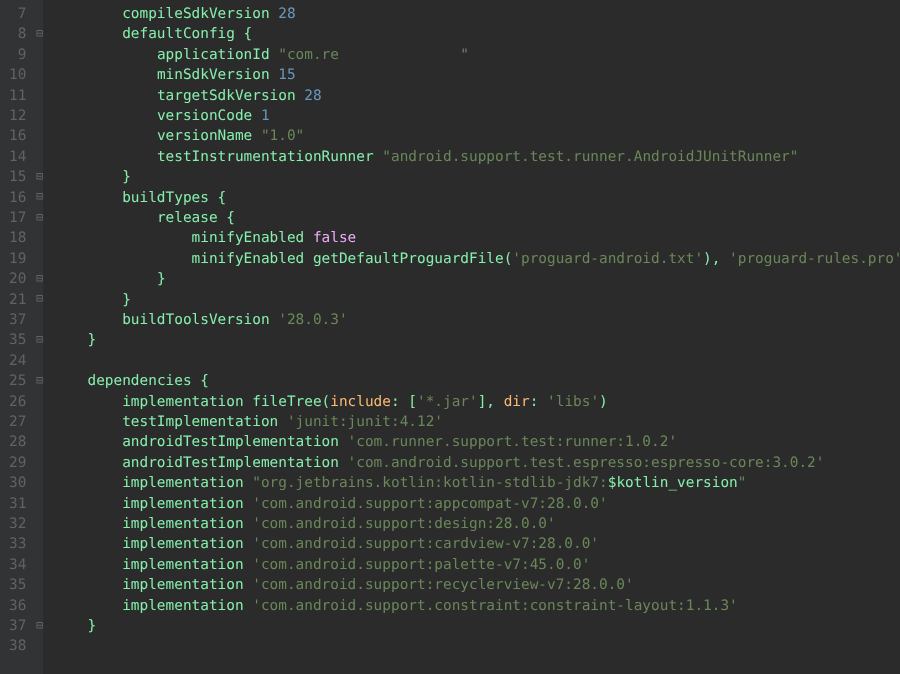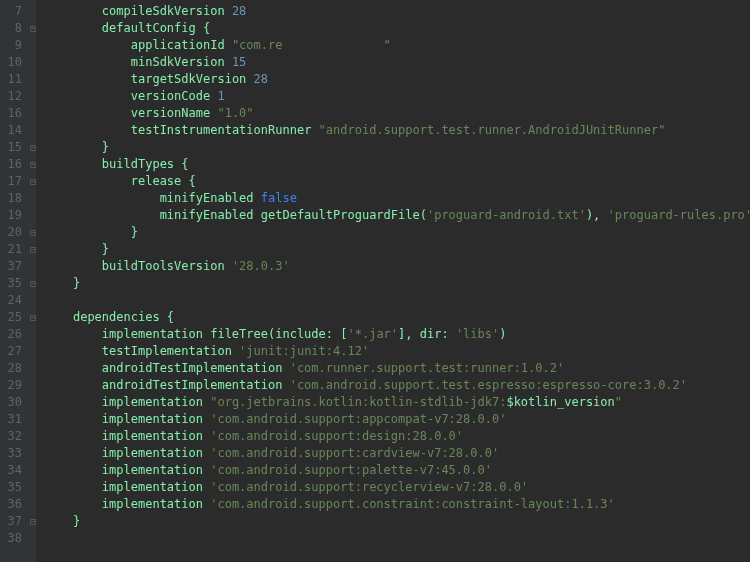--- a/index.html
+++ b/index.html
@@ -43,25 +43,25 @@
     }
     .code {
       padding: 3px 0 0 8px;
       flex: 1;
     }
     .code-line {
       height: 17px;
       line-height: 17px;
       white-space: pre;
     }
-    .kw { color: #3b82f6; }
+    .kw { color: #f0abfc; }
     .str { color: #6a8759; }
     .num { color: #6897bb; }
     .ident { color: #86efac; }
-    .named { color: #86efac; }
+    .named { color: #fdba74; }
   </style>
 </head>
 <body>
 
 <div class="editor">
   <div class="gutter" id="gutter">
       <div class="gutter-line">7</div>
       <div class="gutter-line">8</div>
       <div class="gutter-line">9</div>
       <div class="gutter-line">10</div>

